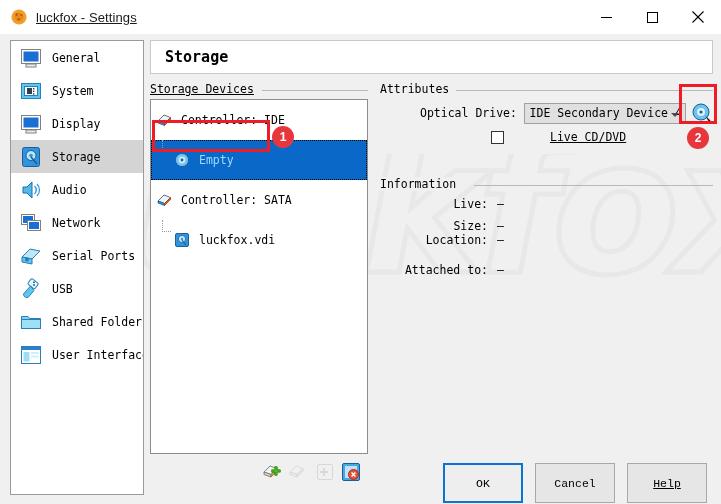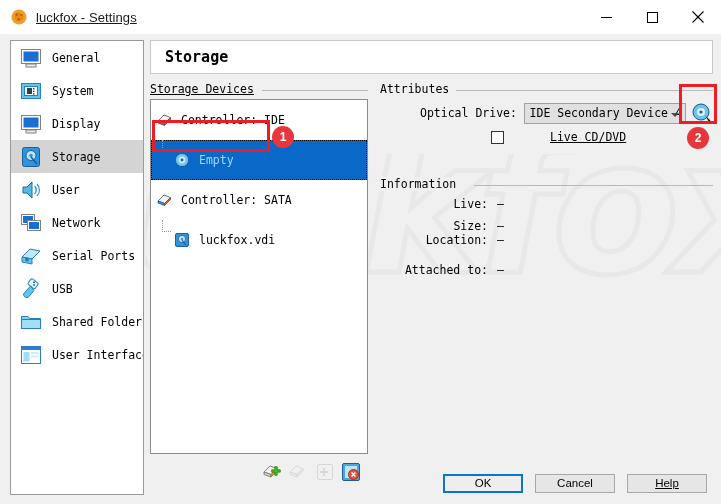--- a/index.html
+++ b/index.html
@@ -207,25 +207,25 @@
   }
 
   
   .footer {
     position: absolute; left: 0; bottom: 0; width: 721px; height: 42px;
     display: flex; align-items: center; justify-content: flex-end;
     gap: 12px; padding-right: 14px;
     z-index: 4;
   }
   .btn {
-    width: 80px; height: 19px;
+    width: 80px; height: 40px;
     background: #e6e6e6;
     border: 1px solid #a8a8a8;
     display: flex; align-items: center; justify-content: center;
-    font-family: Liberation Sans, sans-serif;
+    font-family: Liberation Mono, monospace;
     font-size: 11.5px; color: #000;
   }
   .btn.default {
     border: 2px solid #0a74d2;
     background: #eeeeee;
   }
 
   
   .anno-rect {
     position: absolute;
@@ -338,21 +338,21 @@
       </div>
 
       <div class="side-item">
         <span class="sicon">
           <svg width="24" height="24" viewBox="0 0 24 24">
             <path d="M4 9 L8 9 L13 4 L13 20 L8 15 L4 15 Z" fill="#55b9e8" stroke="#1c6fa5"></path>
             <path d="M15.5 8 A5.5 5.5 0 0 1 15.5 16" fill="none" stroke="#2f93e0" stroke-width="1.4"></path>
             <path d="M18 6 A8.5 8.5 0 0 1 18 18" fill="none" stroke="#2f93e0" stroke-width="1.2"></path>
           </svg>
         </span>
-        <span class="side-label">User</span>
+        <span class="side-label">Audio</span>
       </div>
 
       <div class="side-item">
         <span class="sicon">
           <svg width="24" height="24" viewBox="0 0 24 24">
             <rect x="2.5" y="3.5" width="13" height="10" fill="#fff" stroke="#808080"></rect>
             <rect x="4" y="5" width="10" height="7" fill="#1a6fd4"></rect>
             <rect x="8.5" y="9.5" width="13" height="10" fill="#fff" stroke="#808080"></rect>
             <rect x="10" y="11" width="10" height="7" fill="#1a6fd4"></rect>
           </svg>

